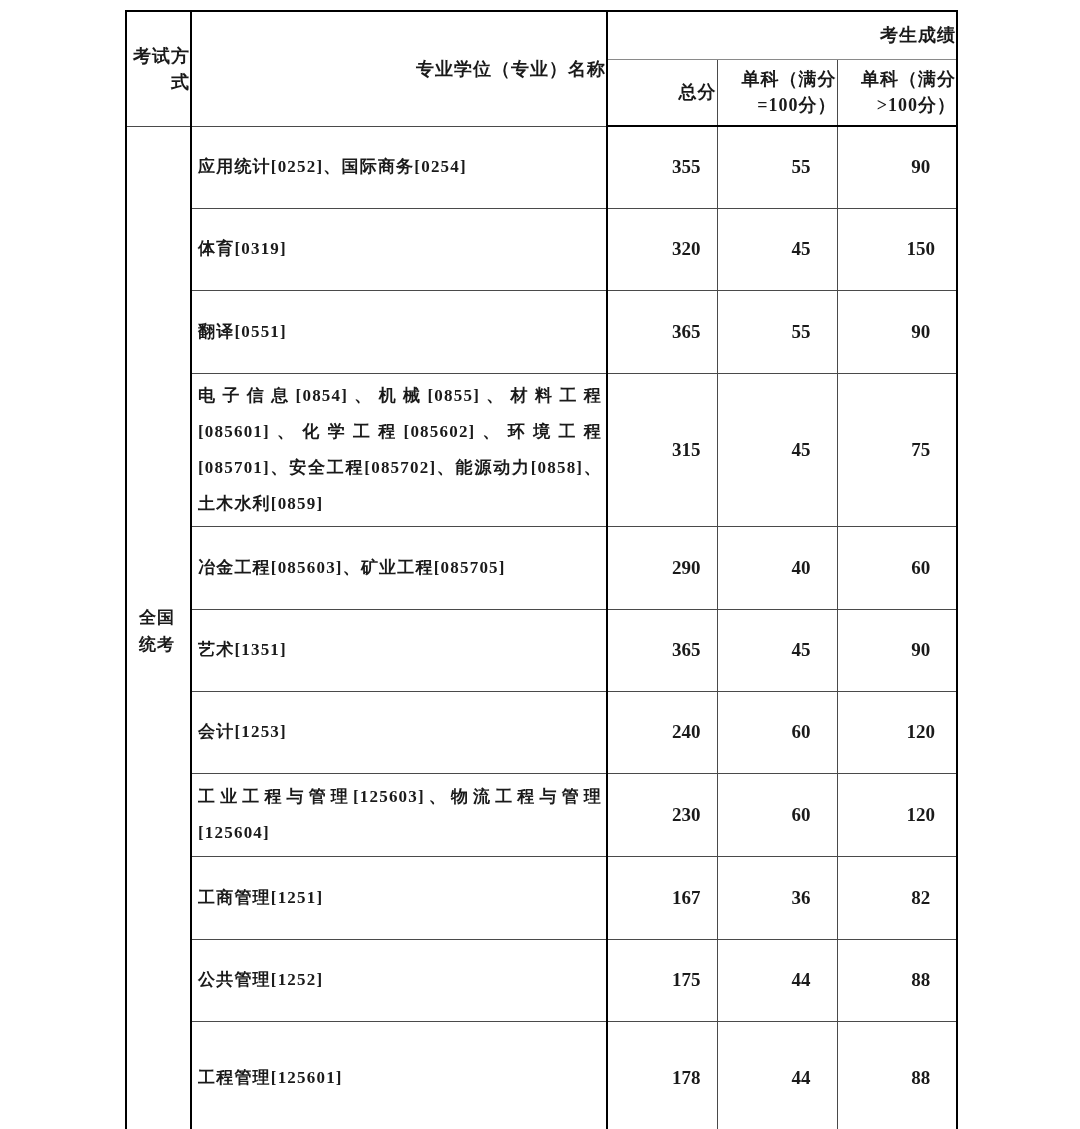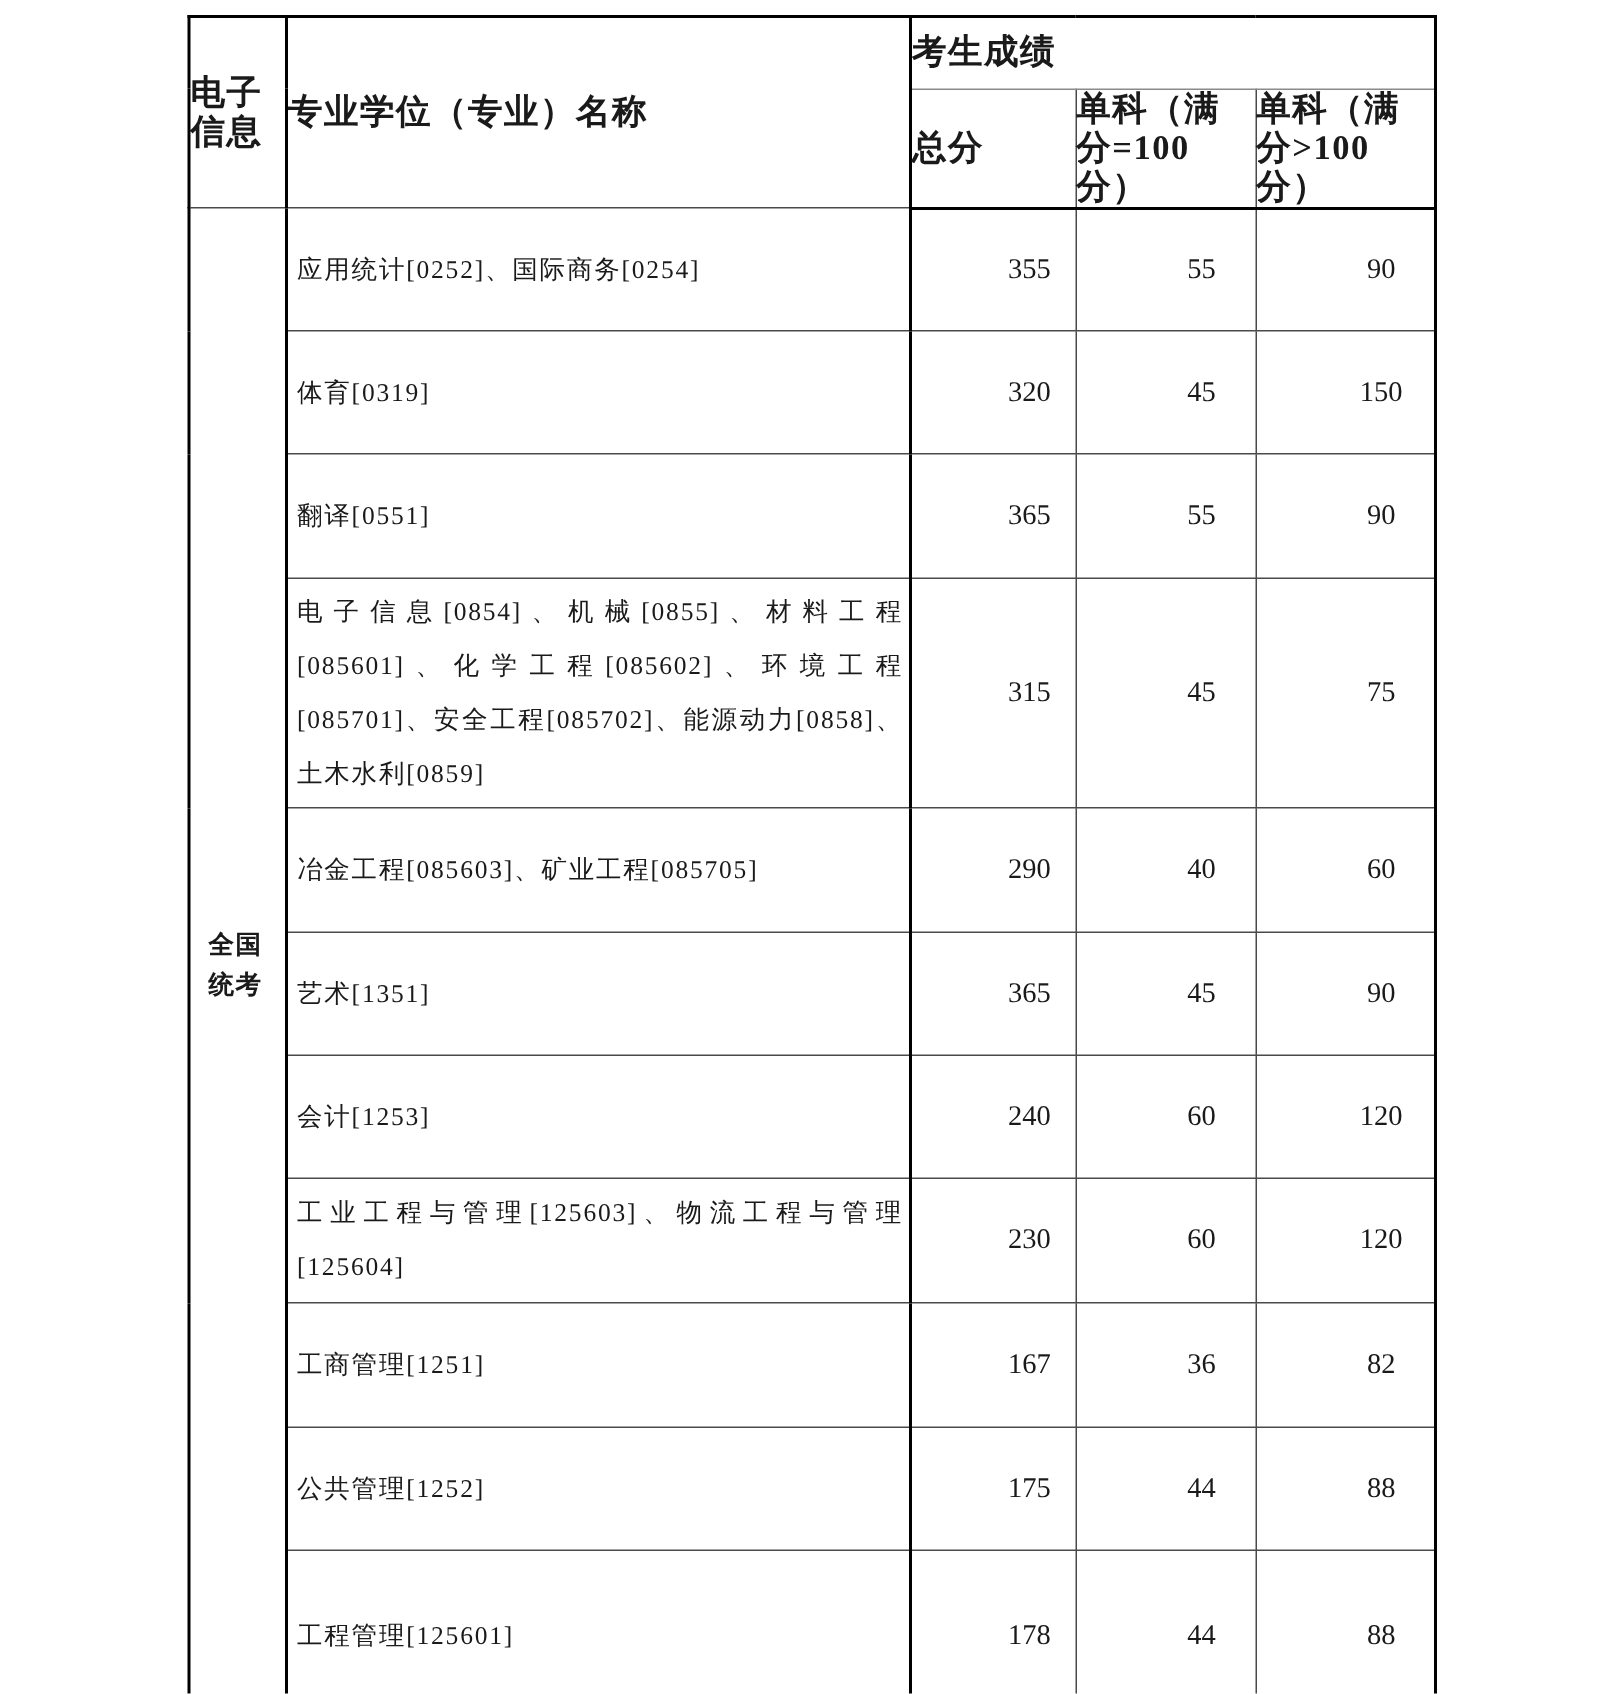--- a/index.html
+++ b/index.html
@@ -18,32 +18,32 @@
     width: 831px;
     border-collapse: collapse;
     table-layout: fixed;
     border: 2.5px solid #000000;
   }
   .score-table th, .score-table td {
     border: 1px solid #4a4a4a;
     padding: 0;
     vertical-align: middle;
     background: #ffffff;
-    font-weight: normal;
+    font-weight: bold;
   }
   
   .thick-right { border-right: 2px solid #000000 !important; }
   .h2 th { border-bottom: 2px solid #000000; }
   .c-group { border-bottom: 1px solid #8a8a8a !important; }
 
   
   .score-table th {
     font-weight: bold;
-    font-size: 23px;
-    text-align: left;
+    font-size: 18px;
+    text-align: right;
     letter-spacing: 1px;
     line-height: 26px;
   }
   .c-exam { padding: 0 12px; }
 
   
   td.exam-type {
     font-weight: bold;
     font-size: 17px;
     letter-spacing: 1px;
@@ -77,21 +77,21 @@
 <table class="score-table">
   <colgroup>
     <col style="width:65px">
     <col style="width:416px">
     <col style="width:110px">
     <col style="width:120px">
     <col style="width:120px">
   </colgroup>
   <tbody>
     <tr class="h1">
-      <th rowspan="2" class="c-exam thick-right">电子信息</th>
+      <th rowspan="2" class="c-exam thick-right">考试方式</th>
       <th rowspan="2" class="c-name thick-right">专业学位（专业）名称</th>
       <th colspan="3" class="c-group">考生成绩</th>
     </tr>
     <tr class="h2">
       <th class="c-total">总分</th>
       <th class="c-s100">单科（满分=100分）</th>
       <th class="c-so100">单科（满分&gt;100分）</th>
     </tr>
 
     <tr class="r82">

